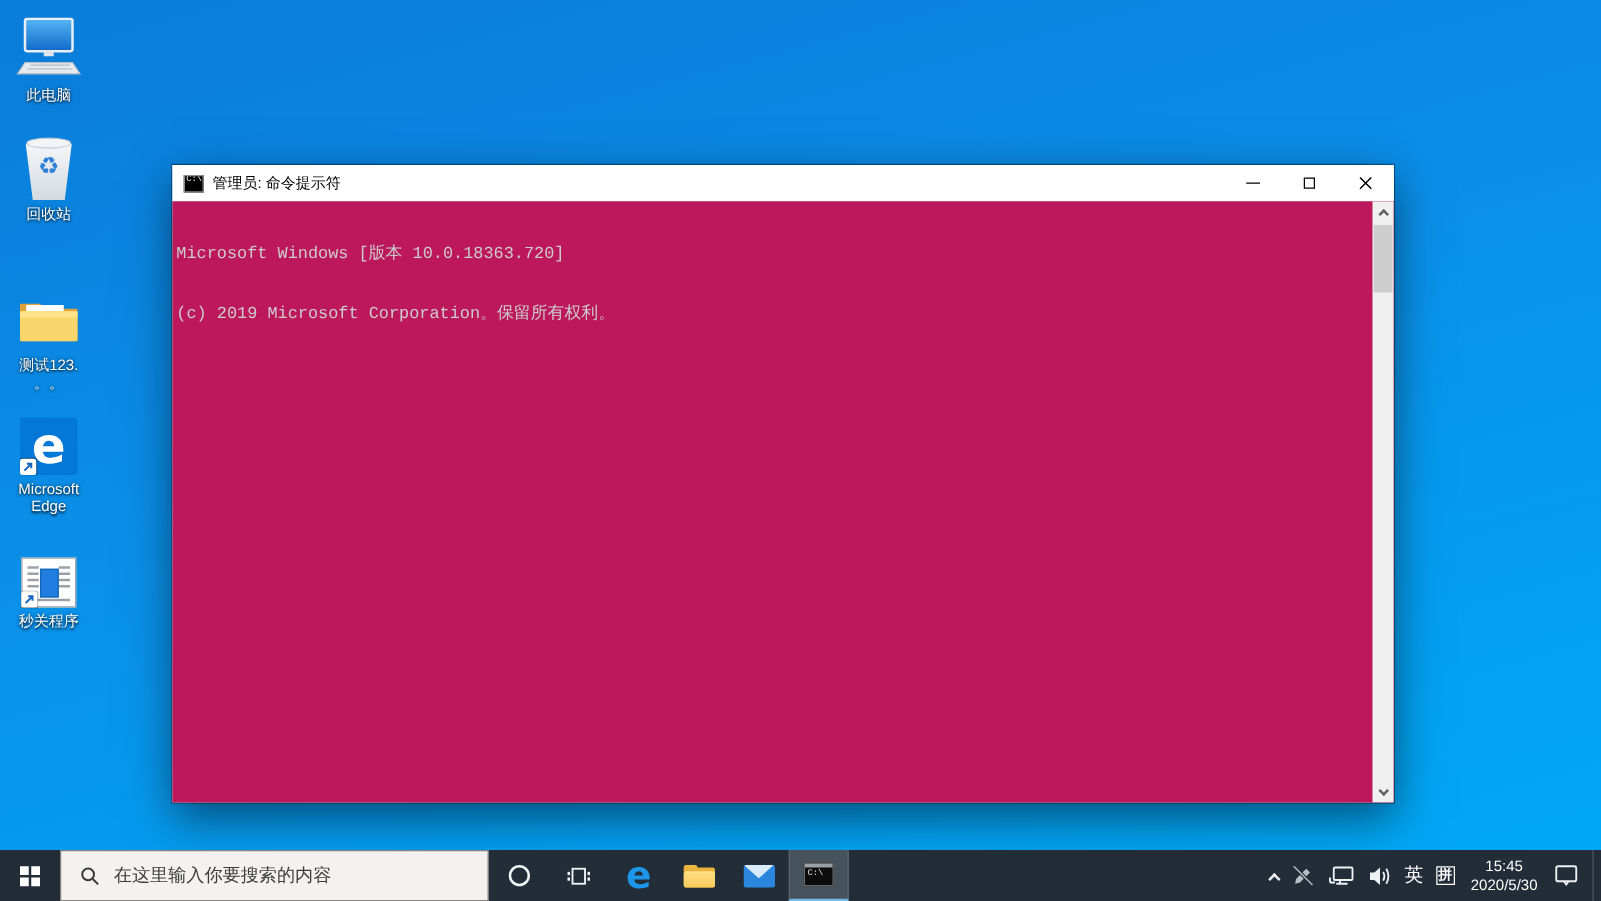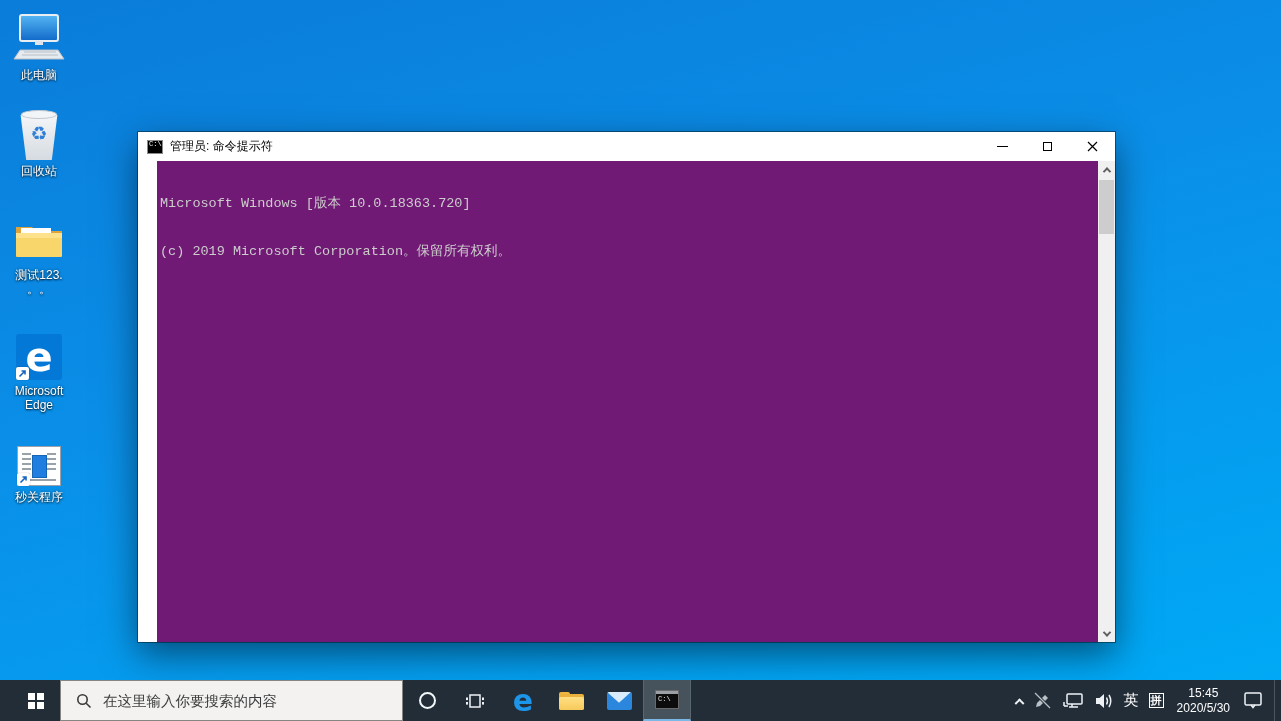--- a/index.html
+++ b/index.html
@@ -67,41 +67,41 @@
     color:#fff; font-family:"Liberation Mono", monospace; font-size:7px; line-height:6px;
     overflow:hidden; padding-left:1px; flex:0 0 auto;
   }
   .titletxt { font-size:12px; color:#000; margin-left:7px; white-space:nowrap; }
   .controls { margin-left:auto; display:flex; height:100%; }
   .ctrl { width:45px; height:100%; display:flex; align-items:center; justify-content:center; cursor:pointer; }
   .mini { width:11px; height:1px; background:#000; }
   .maxi { width:9px; height:9px; border:1px solid #000; }
 
   .console {
-    position:absolute; left:0; right:0; top:29px; bottom:0; background:#701a75;
+    position:absolute; left:0; right:0; top:29px; bottom:0; background:#be185d;
     font-family:"Liberation Mono","DejaVu Sans Mono", monospace;
     font-size:13.5px; line-height:16px; color:#cccccc;
-    padding:3px 20px 0 3px; white-space:pre; overflow:hidden;margin-left:19px;
+    padding:3px 20px 0 3px; white-space:pre; overflow:hidden;
   }
   .cline { height:16px; }
   .redbox { border:2px solid #e8281e; padding:0 1px; margin-left:-3px; }
   .cursor { display:inline-block; width:8px; height:6px; background:#d9d9d9; margin-left:3px; }
 
   .scrollbar { position:absolute; top:0; right:0; bottom:0; width:17px; background:#f0f0f0; }
   .sbbtn { position:absolute; left:0; width:17px; height:17px; display:flex; align-items:center; justify-content:center; cursor:pointer; }
   .sbbtn.up { top:0; } .sbbtn.down { bottom:0; }
   .chev { width:6px; height:6px; border-left:2px solid #606060; border-top:2px solid #606060; }
   .chev.u { transform:rotate(45deg) translate(1px,1px); }
   .chev.d { transform:rotate(225deg) translate(1px,1px); }
   .sbthumb { position:absolute; left:1px; top:19px; width:15px; height:54px; background:#cdcdcd; cursor:pointer; }
 
   
   .taskbar {
     position:absolute; left:0; right:0; bottom:0; height:41px; background:#222d38;
-    display:flex; align-items:stretch; z-index:10;padding-left:12px;
+    display:flex; align-items:stretch; z-index:10;
   }
   .tbtn { width:48px; display:flex; align-items:center; justify-content:center; cursor:pointer; flex:0 0 auto; }
   .tbtn.active { background:#46525c; border-bottom:2px solid #7ab8e8; border-right:1px solid #5a6670; border-left:1px solid #5a6670; }
   .winlogo { display:grid; grid-template-columns:7px 7px; grid-template-rows:7px 7px; gap:2px; }
   .winlogo b { background:#fff; }
 
   .search {
     width:343px; background:#f3f2f1; border:1px solid rgba(0,0,0,.45);
     display:flex; align-items:center; padding-left:15px; gap:11px; flex:0 0 auto;
   }
@@ -161,21 +161,21 @@
 
   <div class="dicon" style="top:108px;">
     <div class="art bin">
       <div class="body"></div>
         <div class="rim"></div>
       <div class="sym">♻</div>
     </div>
     <div class="lbl">回收站</div>
   </div>
 
-  <div class="dicon" style="top:220px;">
+  <div class="dicon" style="top:236px;">
     <div class="art">
       <svg width="52" height="40" viewBox="0 0 52 40">
         <path d="M3 7 h16 l4 4 h26 v26 h-46 z" fill="#e0a33c"></path>
         <rect x="8" y="8" width="30" height="7" fill="#ffffff"></rect>
         <rect x="3" y="13" width="46" height="24" rx="2" fill="#f9d66b"></rect>
         <rect x="3" y="13" width="46" height="5" fill="#fde28b"></rect>
       </svg>
     </div>
     <div class="lbl">
       <span>测试123.</span><br>

